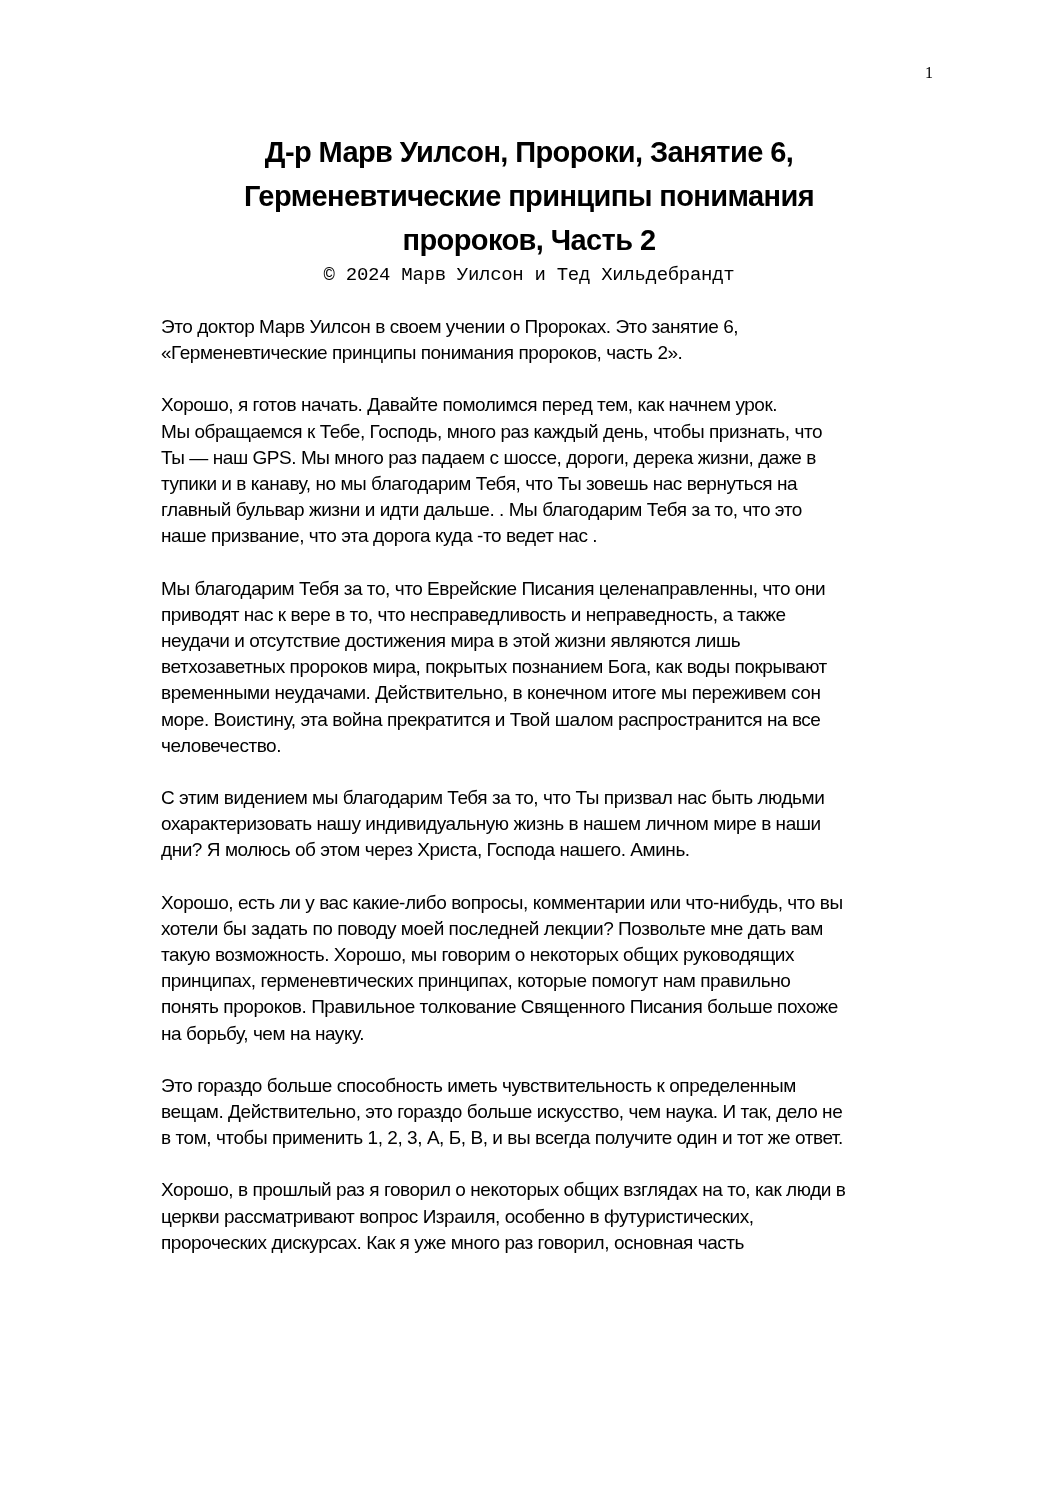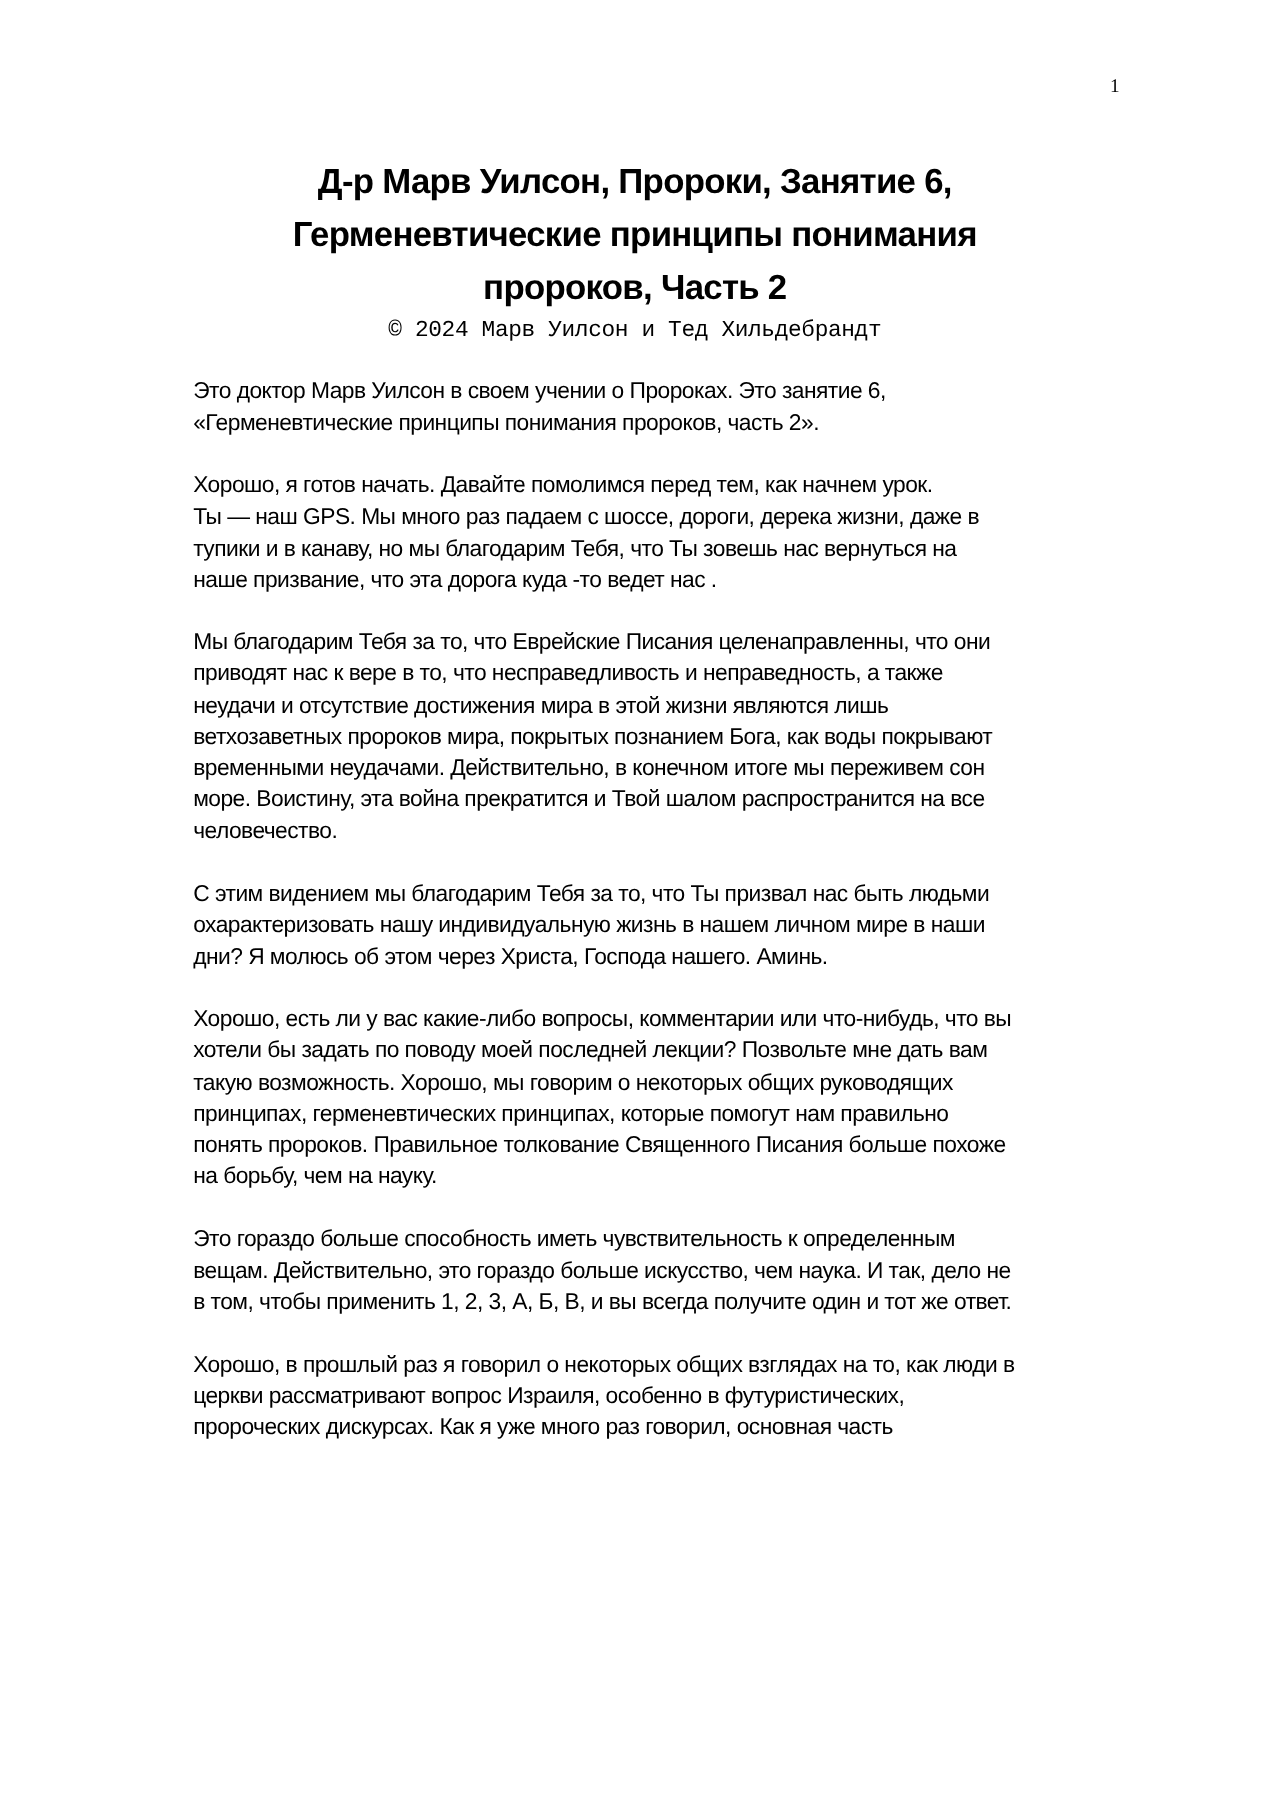--- a/index.html
+++ b/index.html
@@ -37,22 +37,24 @@
   <div class="copyright">© 2024 Марв Уилсон и Тед Хильдебрандт</div>
 </div>
 
 <div class="body-text">
   <div class="para">
     <div class="line">Это доктор Марв Уилсон в своем учении о Пророках. Это занятие 6,</div>
     <div class="line">«Герменевтические принципы понимания пророков, часть 2».</div>
   </div>
   <div class="para">
     <div class="line">Хорошо, я готов начать. Давайте помолимся перед тем, как начнем урок.</div>
+    <div class="line">Мы обращаемся к Тебе, Господь, много раз каждый день, чтобы признать, что</div>
     <div class="line">Ты — наш GPS. Мы много раз падаем с шоссе, дороги, дерека жизни, даже в</div>
     <div class="line">тупики и в канаву, но мы благодарим Тебя, что Ты зовешь нас вернуться на</div>
+    <div class="line">главный бульвар жизни и идти дальше. . Мы благодарим Тебя за то, что это</div>
     <div class="line">наше призвание, что эта дорога куда -то ведет нас .</div>
   </div>
   <div class="para">
     <div class="line">Мы благодарим Тебя за то, что Еврейские Писания целенаправленны, что они</div>
     <div class="line">приводят нас к вере в то, что несправедливость и неправедность, а также</div>
     <div class="line">неудачи и отсутствие достижения мира в этой жизни являются лишь</div>
     <div class="line">ветхозаветных пророков мира, покрытых познанием Бога, как воды покрывают</div>
     <div class="line">временными неудачами. Действительно, в конечном итоге мы переживем сон</div>
     <div class="line">море. Воистину, эта война прекратится и Твой шалом распространится на все</div>
     <div class="line">человечество.</div>

